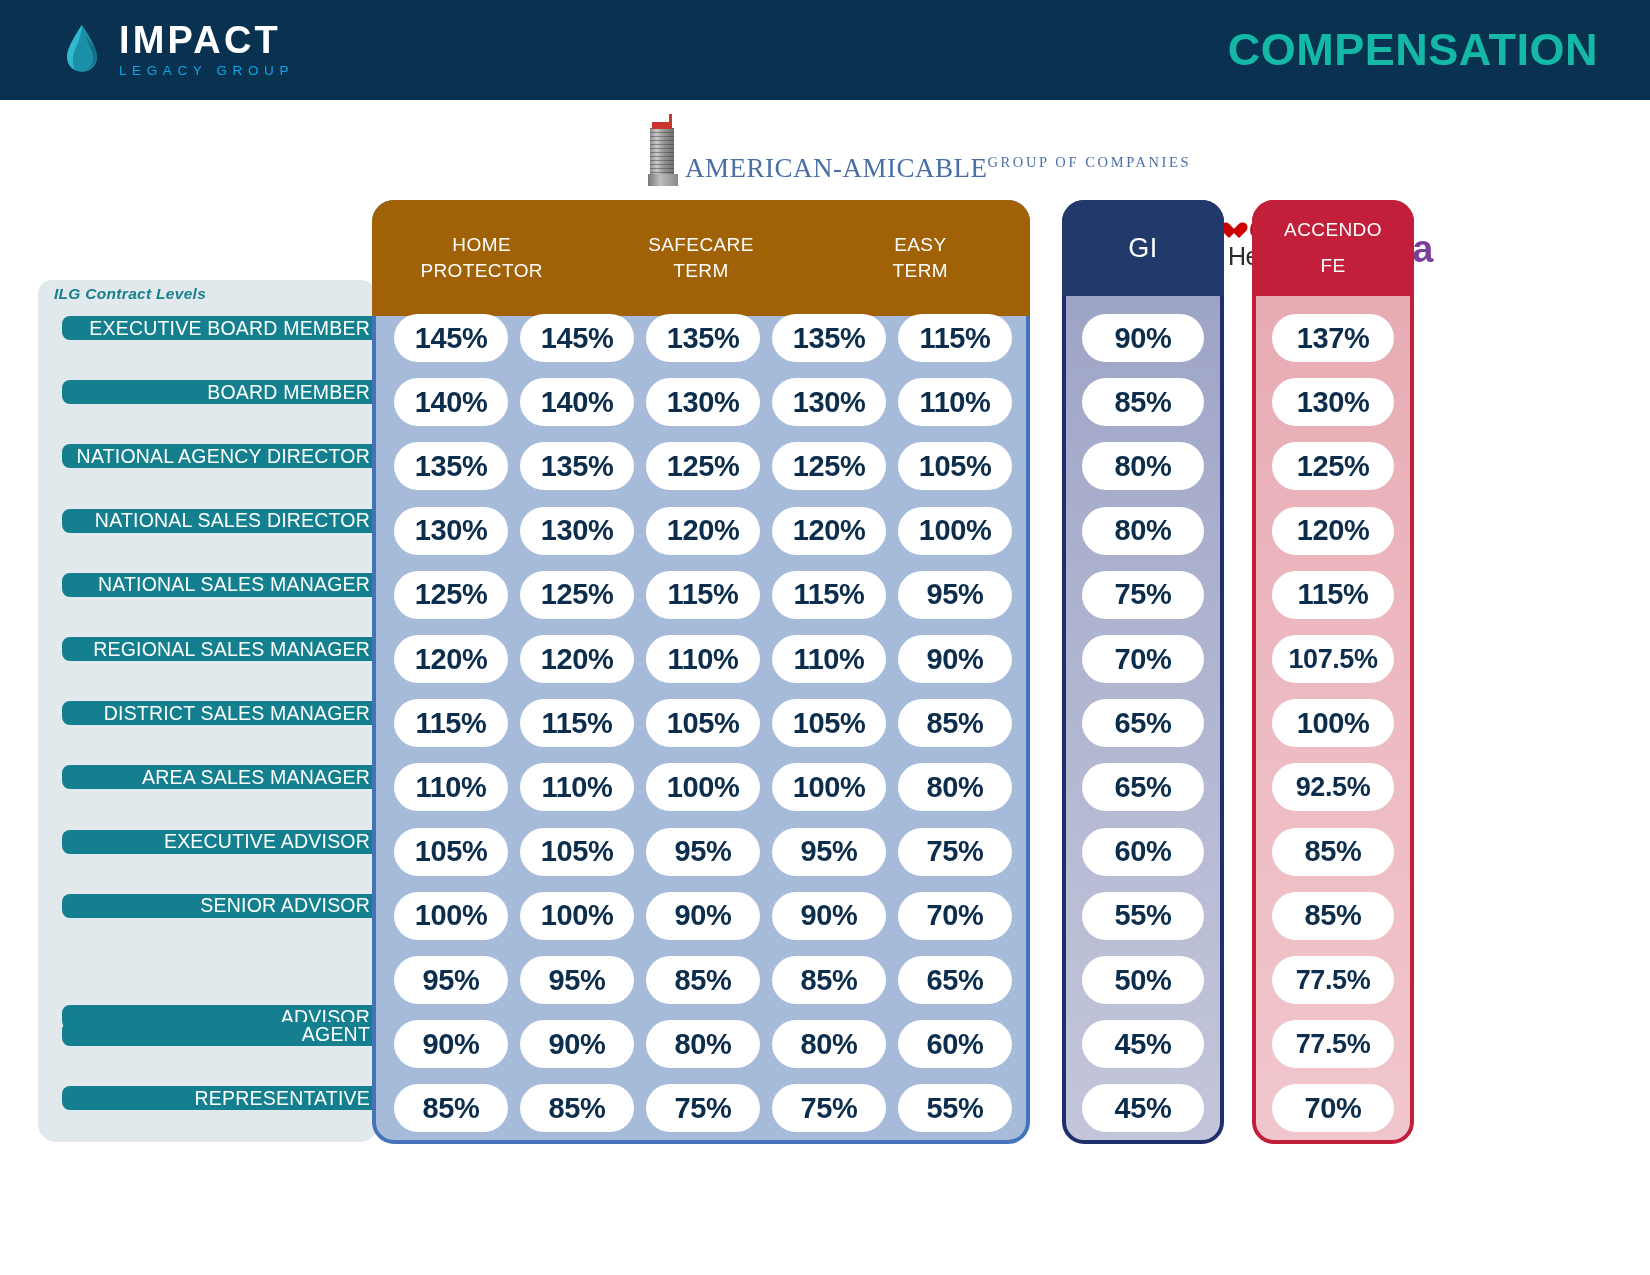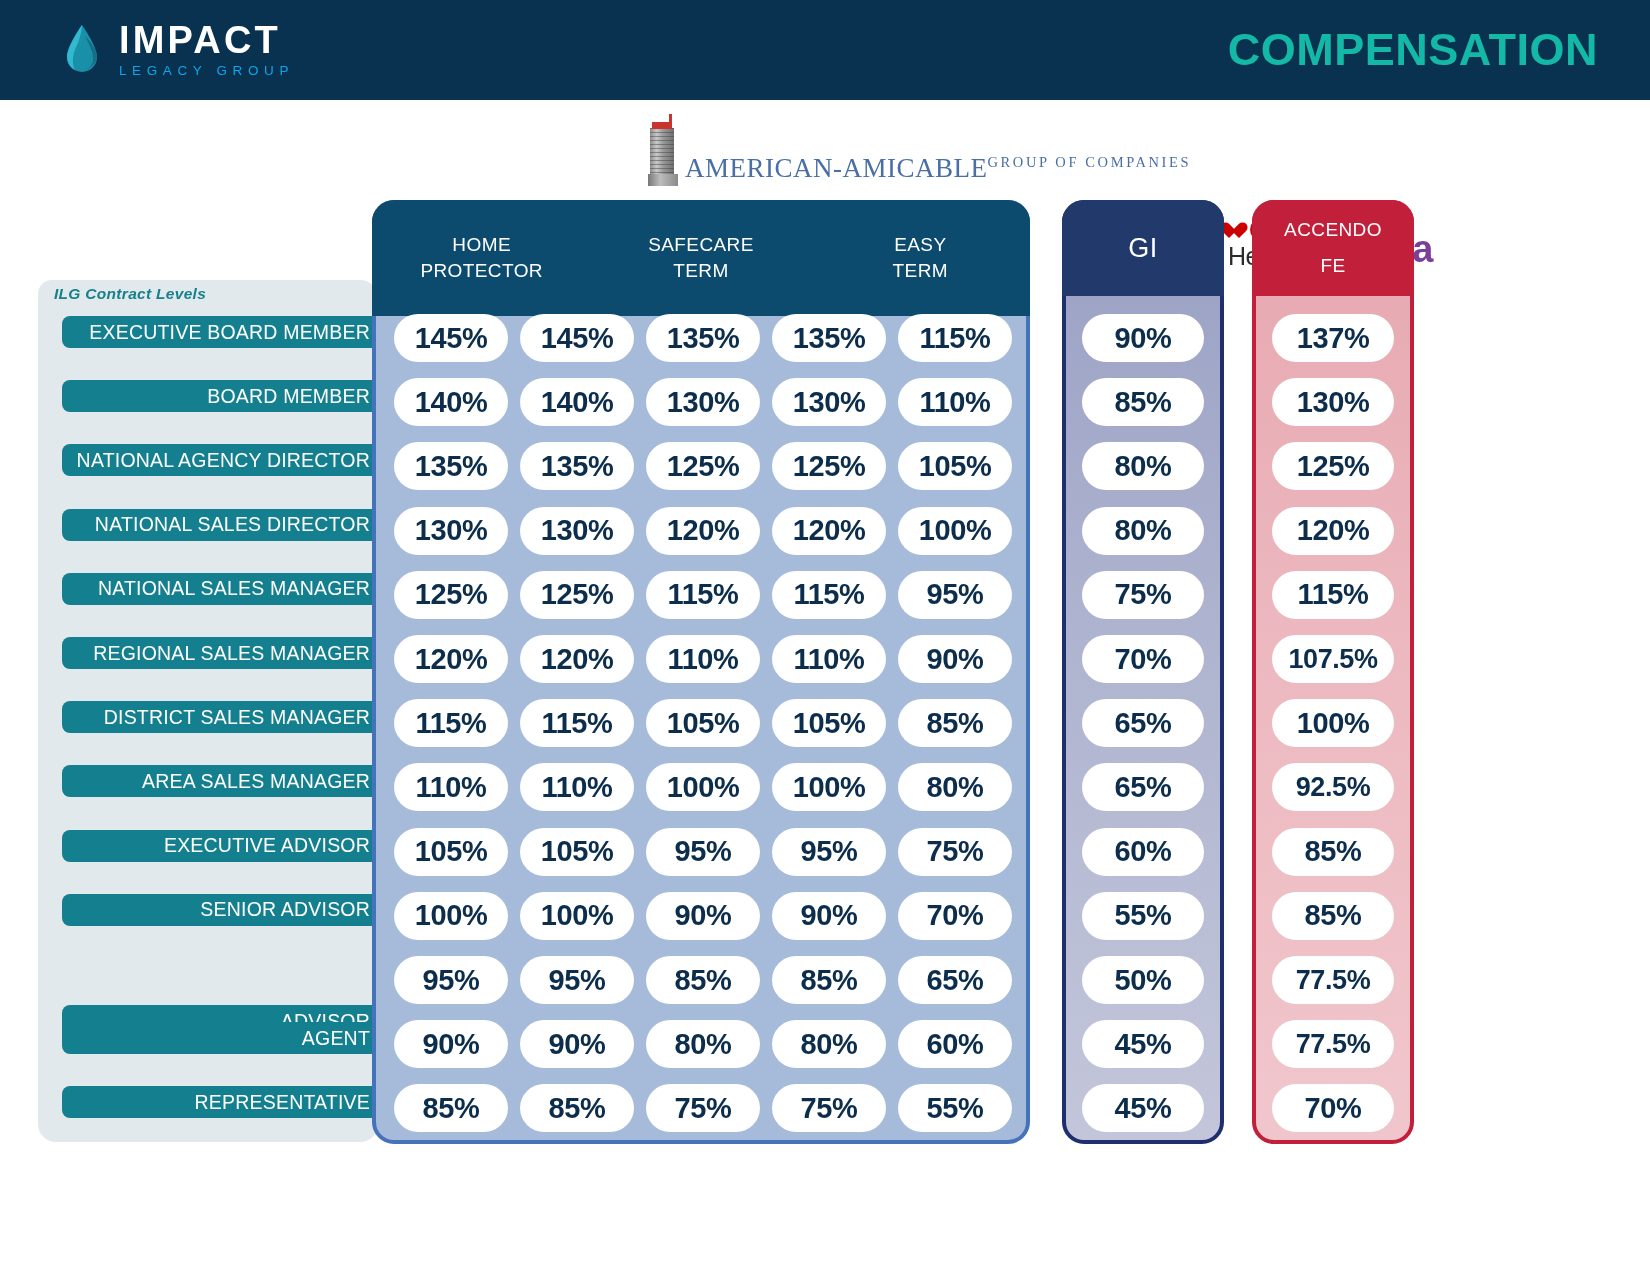--- a/index.html
+++ b/index.html
@@ -99,39 +99,39 @@
   .levels-tab {
     position:absolute; left:38px; top:280px; width:168px; height:28px;
     background:#e1e9ec; border-radius:14px 14px 0 0;
   }
   .levels-tab-label {
     position:absolute; left:54px; top:280px; height:28px; line-height:28px;
     color:#17808c; font-size:15.5px; font-style:italic; font-weight:bold;
     letter-spacing:.3px; white-space:nowrap;
   }
   .level-pill {
-    position:absolute; left:62px; width:330px; height:32px;
+    position:absolute; left:62px; width:330px; height:24px;
     background:#14808f; border-radius:8px;
     display:flex; align-items:center; justify-content:flex-end;
     padding-right:22px;
   }
   .level-pill span {
     color:#ffffff; font-size:19.5px; letter-spacing:.2px; white-space:nowrap;
   }
 
   
   .panel { position:absolute; border-radius:22px; }
 
   .panel-aa {
     left:372px; top:200px; width:658px; height:944px;
     background:#a6bada; border:4px solid #4573b9;
   }
   .panel-aa-head {
     position:absolute; left:-4px; top:-4px; width:658px; height:116px;
-    background:#0c4a6e; border-radius:22px 22px 0 0;
+    background:#a16207; border-radius:22px 22px 0 0;
     display:flex;
   }
   .col-head {
     flex:1; display:flex; flex-direction:column; align-items:center;
     justify-content:center; gap:2px;
   }
   .col-head span {
     color:#ffffff; font-size:19px; letter-spacing:.4px; line-height:1.25;
     text-align:center;
   }

